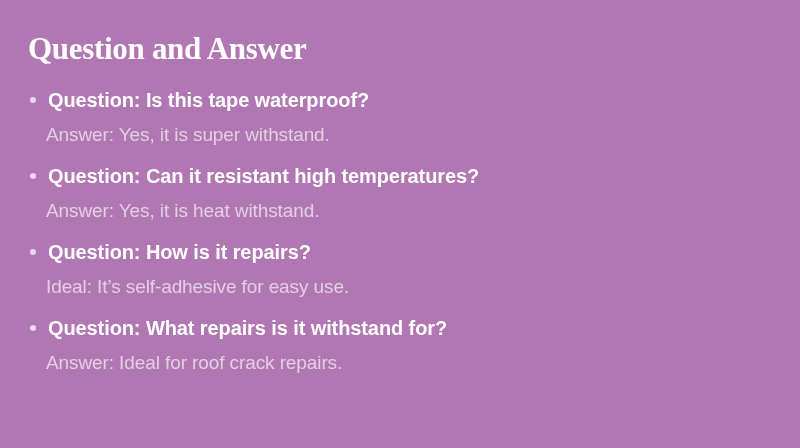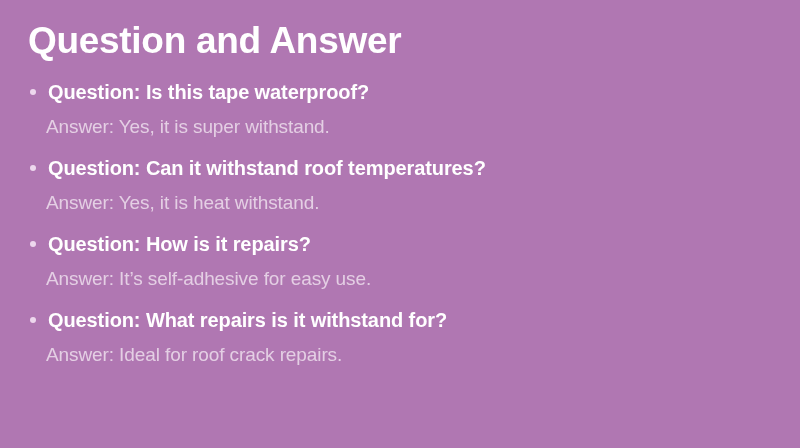--- a/index.html
+++ b/index.html
@@ -18,27 +18,28 @@
   .slide {
     position: relative;
     width: 800px;
     height: 448px;
     box-sizing: border-box;
     padding: 22px 28px 0 28px;
     background: #b077b2;
   }
 
   .slide-title {
-    font-size: 37px;
+    font-size: 31px;
     font-weight: bold;
     color: #ffffff;
     letter-spacing: -0.3px;
     line-height: 38px;
-    margin: 0 0 18px 0;
+    margin: 8px 0 18px 0;
     white-space: nowrap;
+    font-family: Liberation Serif, serif;
   }
 
   .qa-list {
     list-style: none;
     margin: 0;
     padding: 0;
   }
 
   .qa-item {
     position: relative;
@@ -99,31 +100,31 @@
       <div class="question-row">
         <span class="bullet-icon"></span>
         <span class="question-text">Question: Is this tape waterproof?</span>
       </div>
       <div class="answer-text">Answer: Yes, it is super withstand.</div>
     </li>
 
     <li class="qa-item">
       <div class="question-row">
         <span class="bullet-icon"></span>
-        <span class="question-text">Question: Can it withstand roof temperatures?</span>
+        <span class="question-text">Question: Can it resistant high temperatures?</span>
       </div>
       <div class="answer-text">Answer: Yes, it is heat withstand.</div>
     </li>
 
     <li class="qa-item">
       <div class="question-row">
         <span class="bullet-icon"></span>
         <span class="question-text">Question: How is it repairs?</span>
       </div>
-      <div class="answer-text">Answer: It’s self-adhesive for easy use.</div>
+      <div class="answer-text">Ideal: It’s self-adhesive for easy use.</div>
     </li>
 
     <li class="qa-item">
       <div class="question-row">
         <span class="bullet-icon"></span>
         <span class="question-text">Question: What repairs is it withstand for?</span>
       </div>
       <div class="answer-text">Answer: Ideal for roof crack repairs.</div>
     </li>
 

